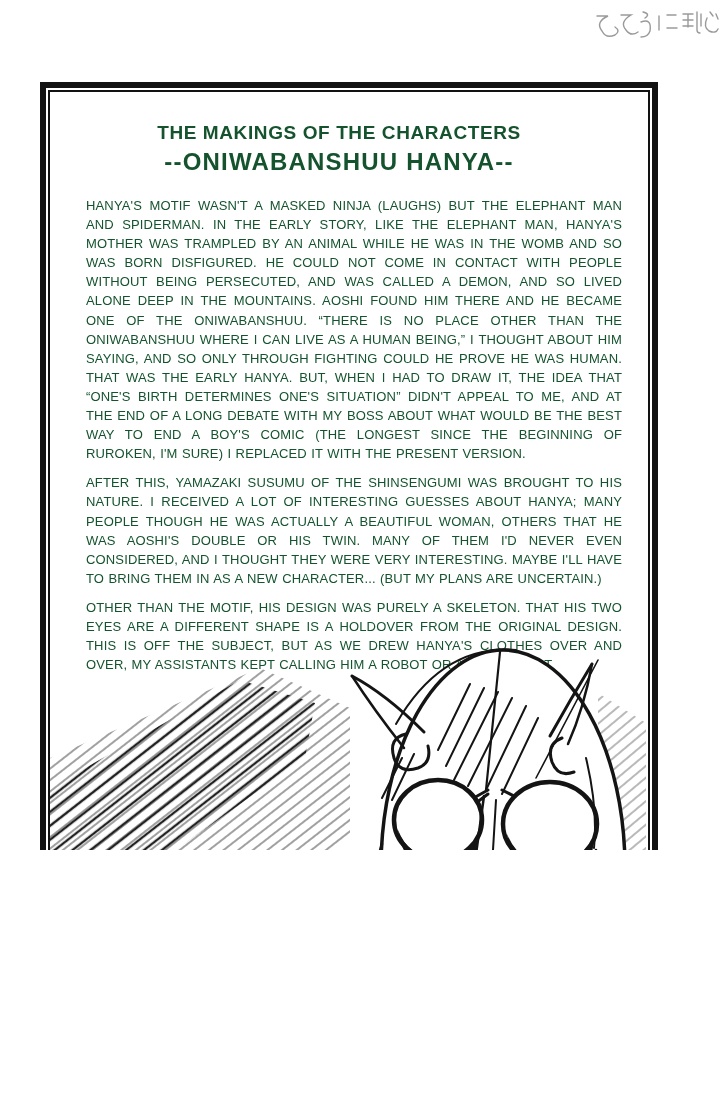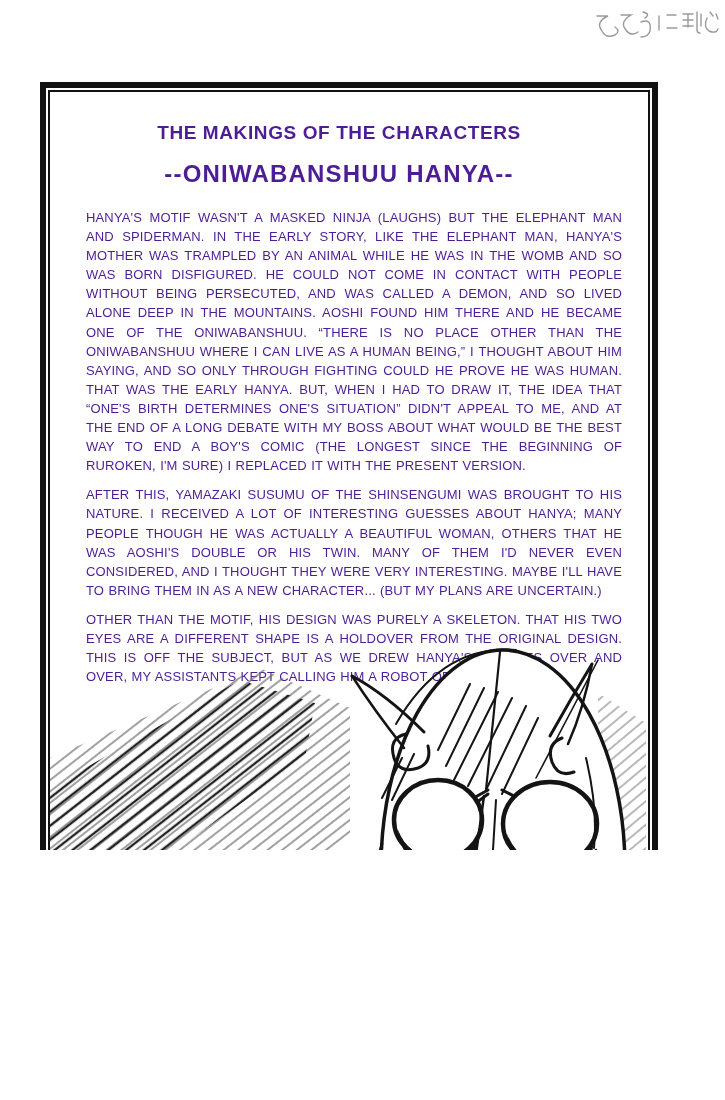--- a/index.html
+++ b/index.html
@@ -1,21 +1,21 @@
 <!DOCTYPE html>
 <html><head>
 <meta charset="utf-8">
 <style>
   html,body{margin:0;padding:0;}
   .page{
     position:relative;
     width:725px;height:850px;
     background:#ffffff;
     font-family:"Liberation Sans", sans-serif;
-    color:#4c1d95;
+    color:#14532d;
     overflow:hidden;
   }
   .logo{
     position:absolute;top:5px;right:6px;
     width:130px;height:36px;
   }
   .frame{
     position:absolute;left:40px;top:82px;
     width:618px;height:934px;
     border:6px solid #121212;
@@ -35,21 +35,21 @@
     margin:16px 30px 20px 0;
   }
   .title-line1{
     font-size:19px;font-weight:bold;
     letter-spacing:0.6px;
     margin:0 0 3px 0;
   }
   .title-line2{
     font-size:24px;font-weight:bold;
     letter-spacing:1.2px;
-    margin:16px;
+    margin:4px;
   }
   .body-text p{
     margin:10px;
     font-size:13px;
     line-height:19.1px;
     letter-spacing:0.15px;
     word-spacing:0.6px;
     text-align:justify;
   }
   .sketch{

